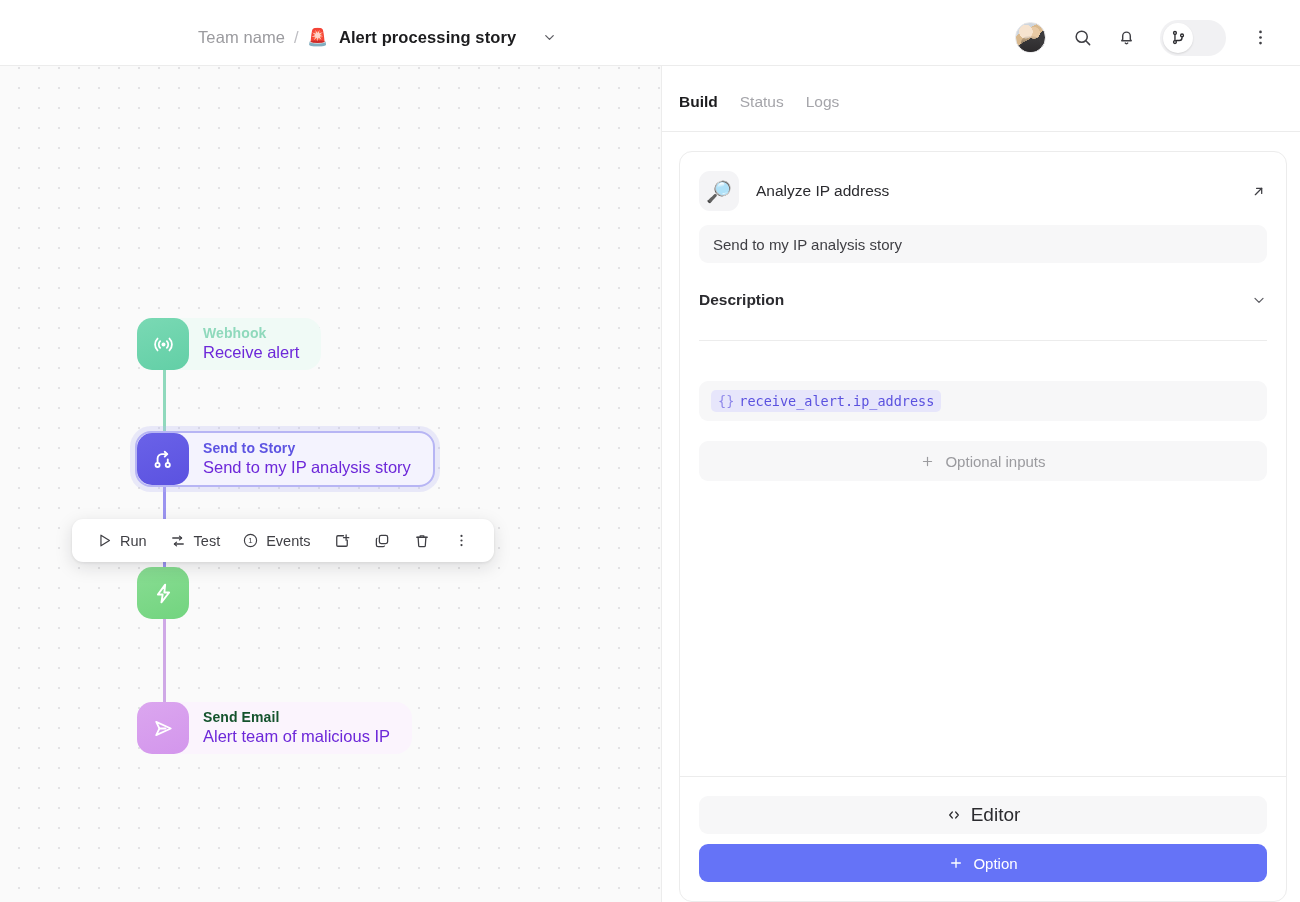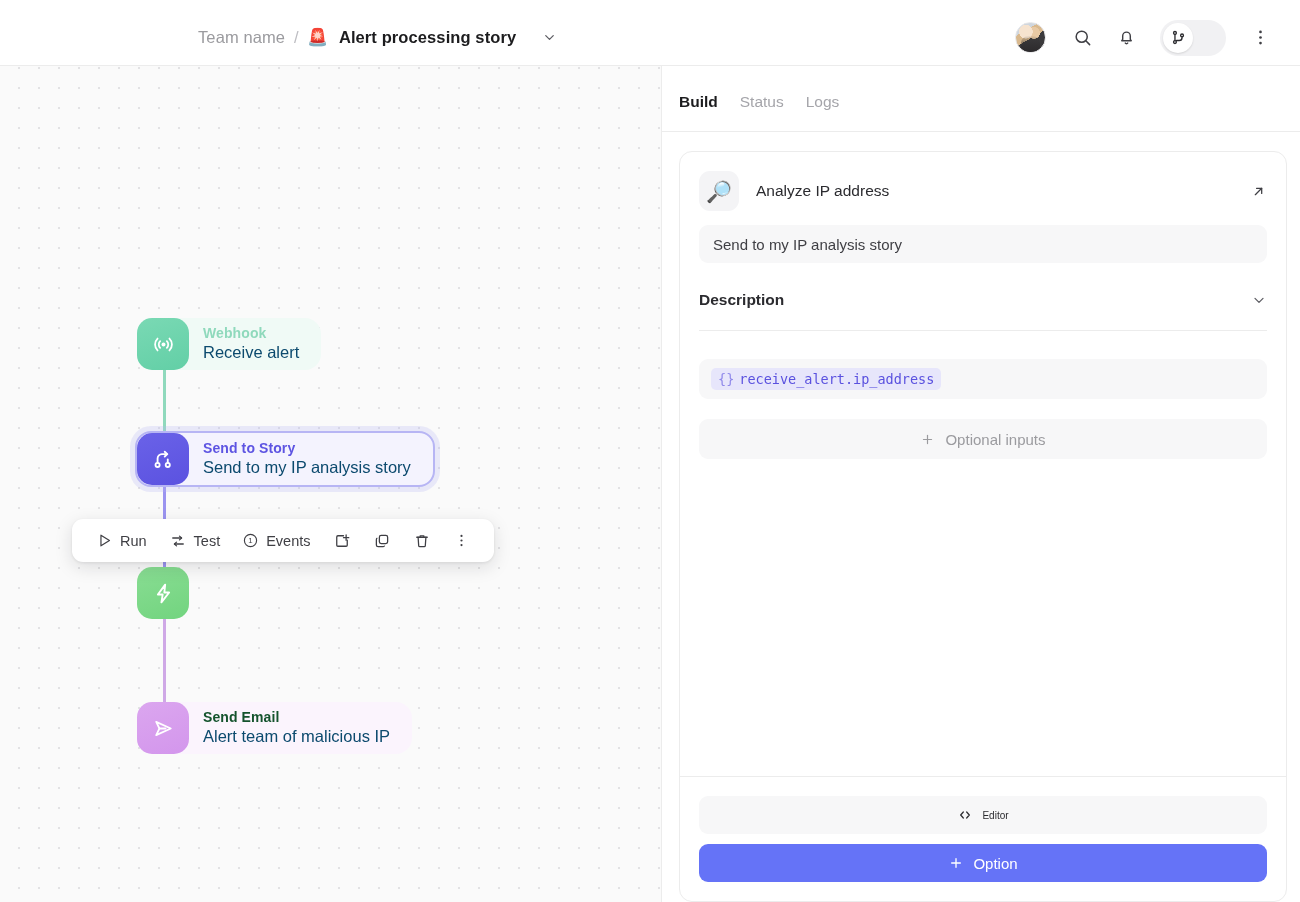--- a/index.html
+++ b/index.html
@@ -88,21 +88,21 @@
     border-radius: 16px; padding: 0; cursor: pointer;
     background: #fff;
   }
   .node-icon {
     width: 52px; height: 52px; flex: 0 0 52px; border-radius: 15px;
     display: flex; align-items: center; justify-content: center;
     position: relative; z-index: 2;
   }
   .node-text { padding: 0 22px 0 14px; min-width: 0; }
   .node-kind { font-size: 14px; font-weight: 700; line-height: 16px; letter-spacing: .1px; }
-  .node-label { font-size: 16.5px; color: #0c4a6e; line-height: 22px; white-space: nowrap; }
+  .node-label { font-size: 16.5px; color: #6d28d9; line-height: 22px; white-space: nowrap; }
 
   
   .n-webhook { background:#f0faf6; }
   .n-webhook .node-icon { background: linear-gradient(160deg,#7ad9b4,#62cfa6); }
   .n-webhook .node-kind { color: #8fd9bc; }
 
   .n-story {
     background:#f4f3fe; border: 2px solid #b7b5f4;
     box-shadow: 0 0 0 5px rgba(183,181,244,.26);
   }
@@ -155,21 +155,21 @@
   .action-name { font-size: 15.5px; color: #2b2b2f; margin-left: 17px; }
   .action-link { margin-left: auto; cursor: pointer; display: flex; }
 
   .field-input {
     margin: 0 19px 10px 19px; height: 38px; border-radius: 9px;
     background: #f7f7f8; display: flex; align-items: center;
     padding: 0 14px; font-size: 15px; color: #3f3f44; cursor: text;
   }
 
   .section-row {
-    margin: 18px 19px 4px 19px; padding-bottom: 21px;
+    margin: 18px 19px 16px 19px; padding-bottom: 31px;
     display: flex; align-items: center; border-bottom: 1px solid #ececec;
   }
   .section-title { font-size: 15.5px; color: #2b2b2f; font-weight: 600; }
   .section-caret { margin-left: auto; cursor: pointer; display: flex; }
 
   .field-block { margin: 24px 19px 0 19px; }
   .field-head { display: flex; align-items: baseline; margin-bottom: 11px; }
   .field-label { font-size: 14.5px; color: #2b2b2f; font-weight: 600; }
   .field-req { margin-left: auto; font-size: 14px; color: #a5a5aa; }
   .field-box {
@@ -189,21 +189,21 @@
     background: #f7f7f8; display: flex; align-items: center; justify-content: center;
     gap: 10px; font-size: 15px; color: #9b9b9f; cursor: pointer;
   }
 
   .panel-spacer { flex: 1 1 auto; min-height: 12px; }
 
   .panel-footer { padding: 0 19px 0 19px; border-top: 1px solid #ececec; padding-top: 19px; }
   .btn-secondary {
     height: 38px; border-radius: 9px; background: #f7f7f8;
     display: flex; align-items: center; justify-content: center; gap: 9px;
-    font-size: 10px; color: #2b2b2f; cursor: pointer; border: none; width: 100%;
+    font-size: 19px; color: #2b2b2f; cursor: pointer; border: none; width: 100%;
     font-family: inherit;
   }
   .btn-primary {
     height: 38px; border-radius: 9px; background: #6573f7;
     display: flex; align-items: center; justify-content: center; gap: 9px;
     font-size: 15px; color: #ffffff; cursor: pointer; border: none; width: 100%;
     margin-top: 10px; margin-bottom: 19px; font-family: inherit;
   }
 </style>
 </head>

